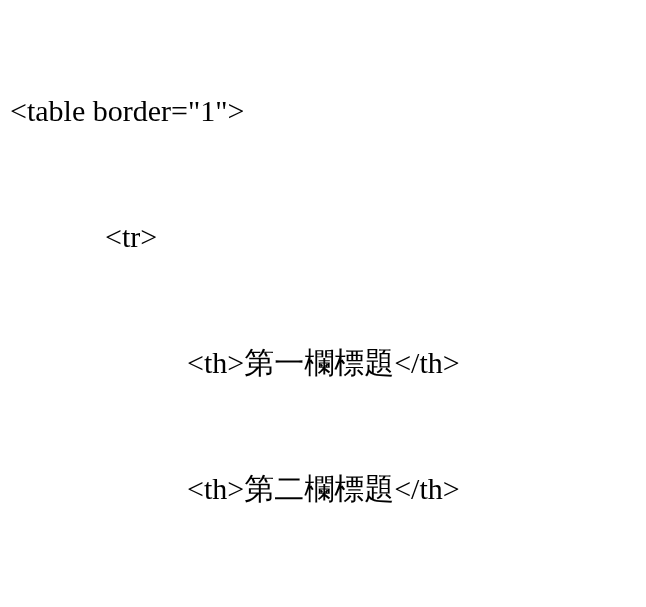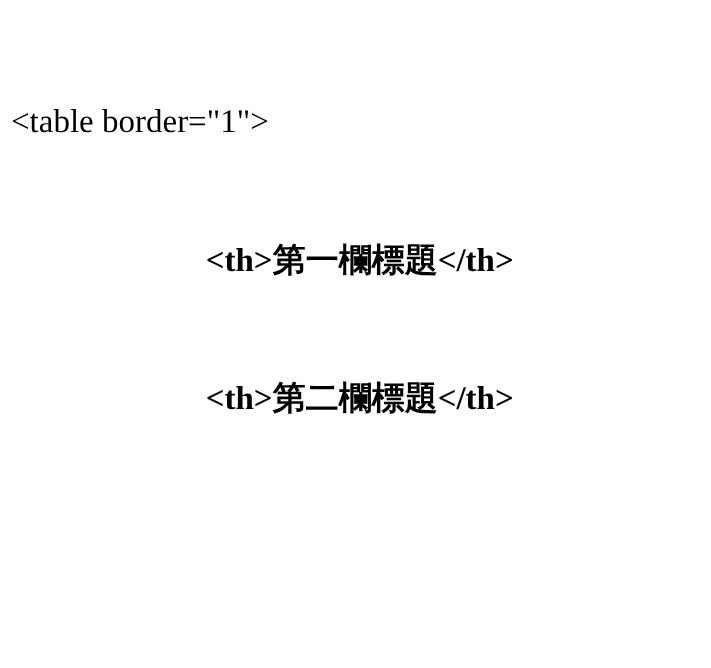--- a/index.html
+++ b/index.html
@@ -20,28 +20,29 @@
     font-size: 30px;
     line-height: 42px;
     color: #000000;
     white-space: pre;
   }
   .line { height: 42px; }
   
   .i0  { padding-left: 0px;   }
   .i1  { padding-left: 54px;  }
   .i2  { padding-left: 95px;  }
-  .i4  { padding-left: 177px; font-weight: bold; }
+  .i4  { padding-left: 177px; }
 </style>
 </head>
 <body>
 
 <div class="page">
   <div class="code">
     <div class="line i0">&lt;table border="1"&gt;</div>
+    <div class="line i2">&lt;tr&gt;</div>
     <div class="line i4">&lt;th&gt;第一欄標題&lt;/th&gt;</div>
     <div class="line i4">&lt;th&gt;第二欄標題&lt;/th&gt;</div>
     
     
     
     
     
     
     
     

